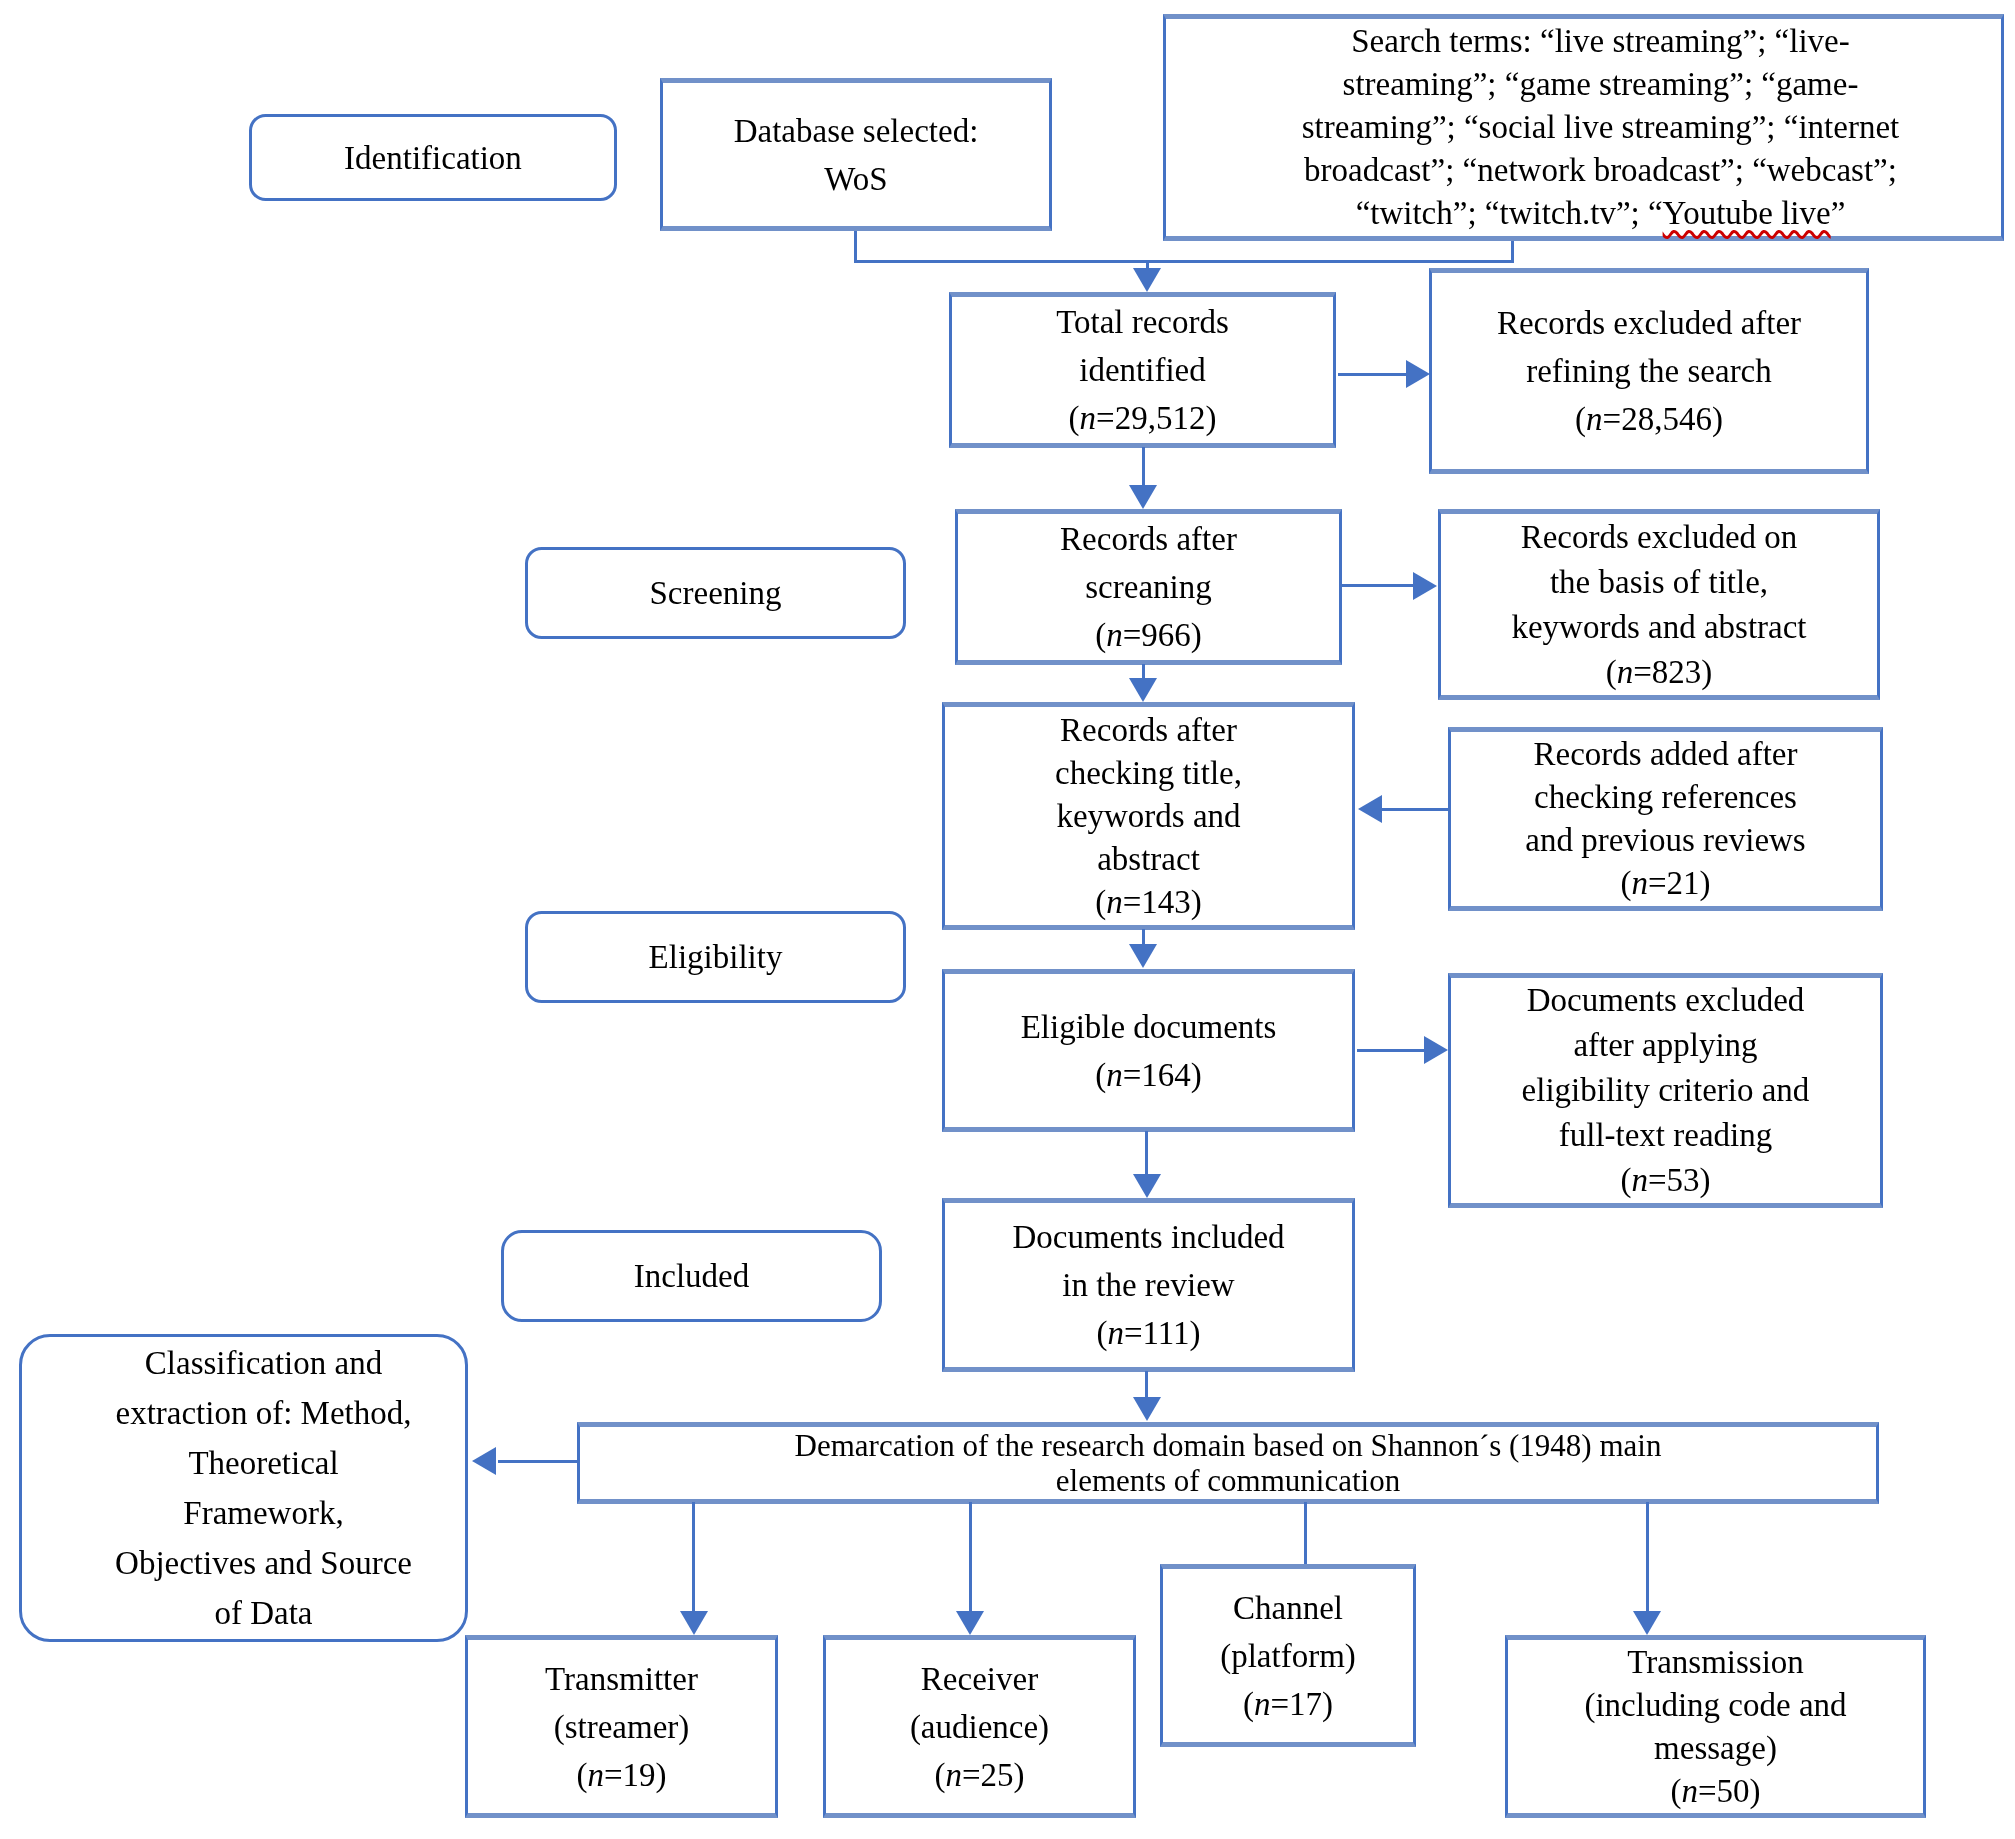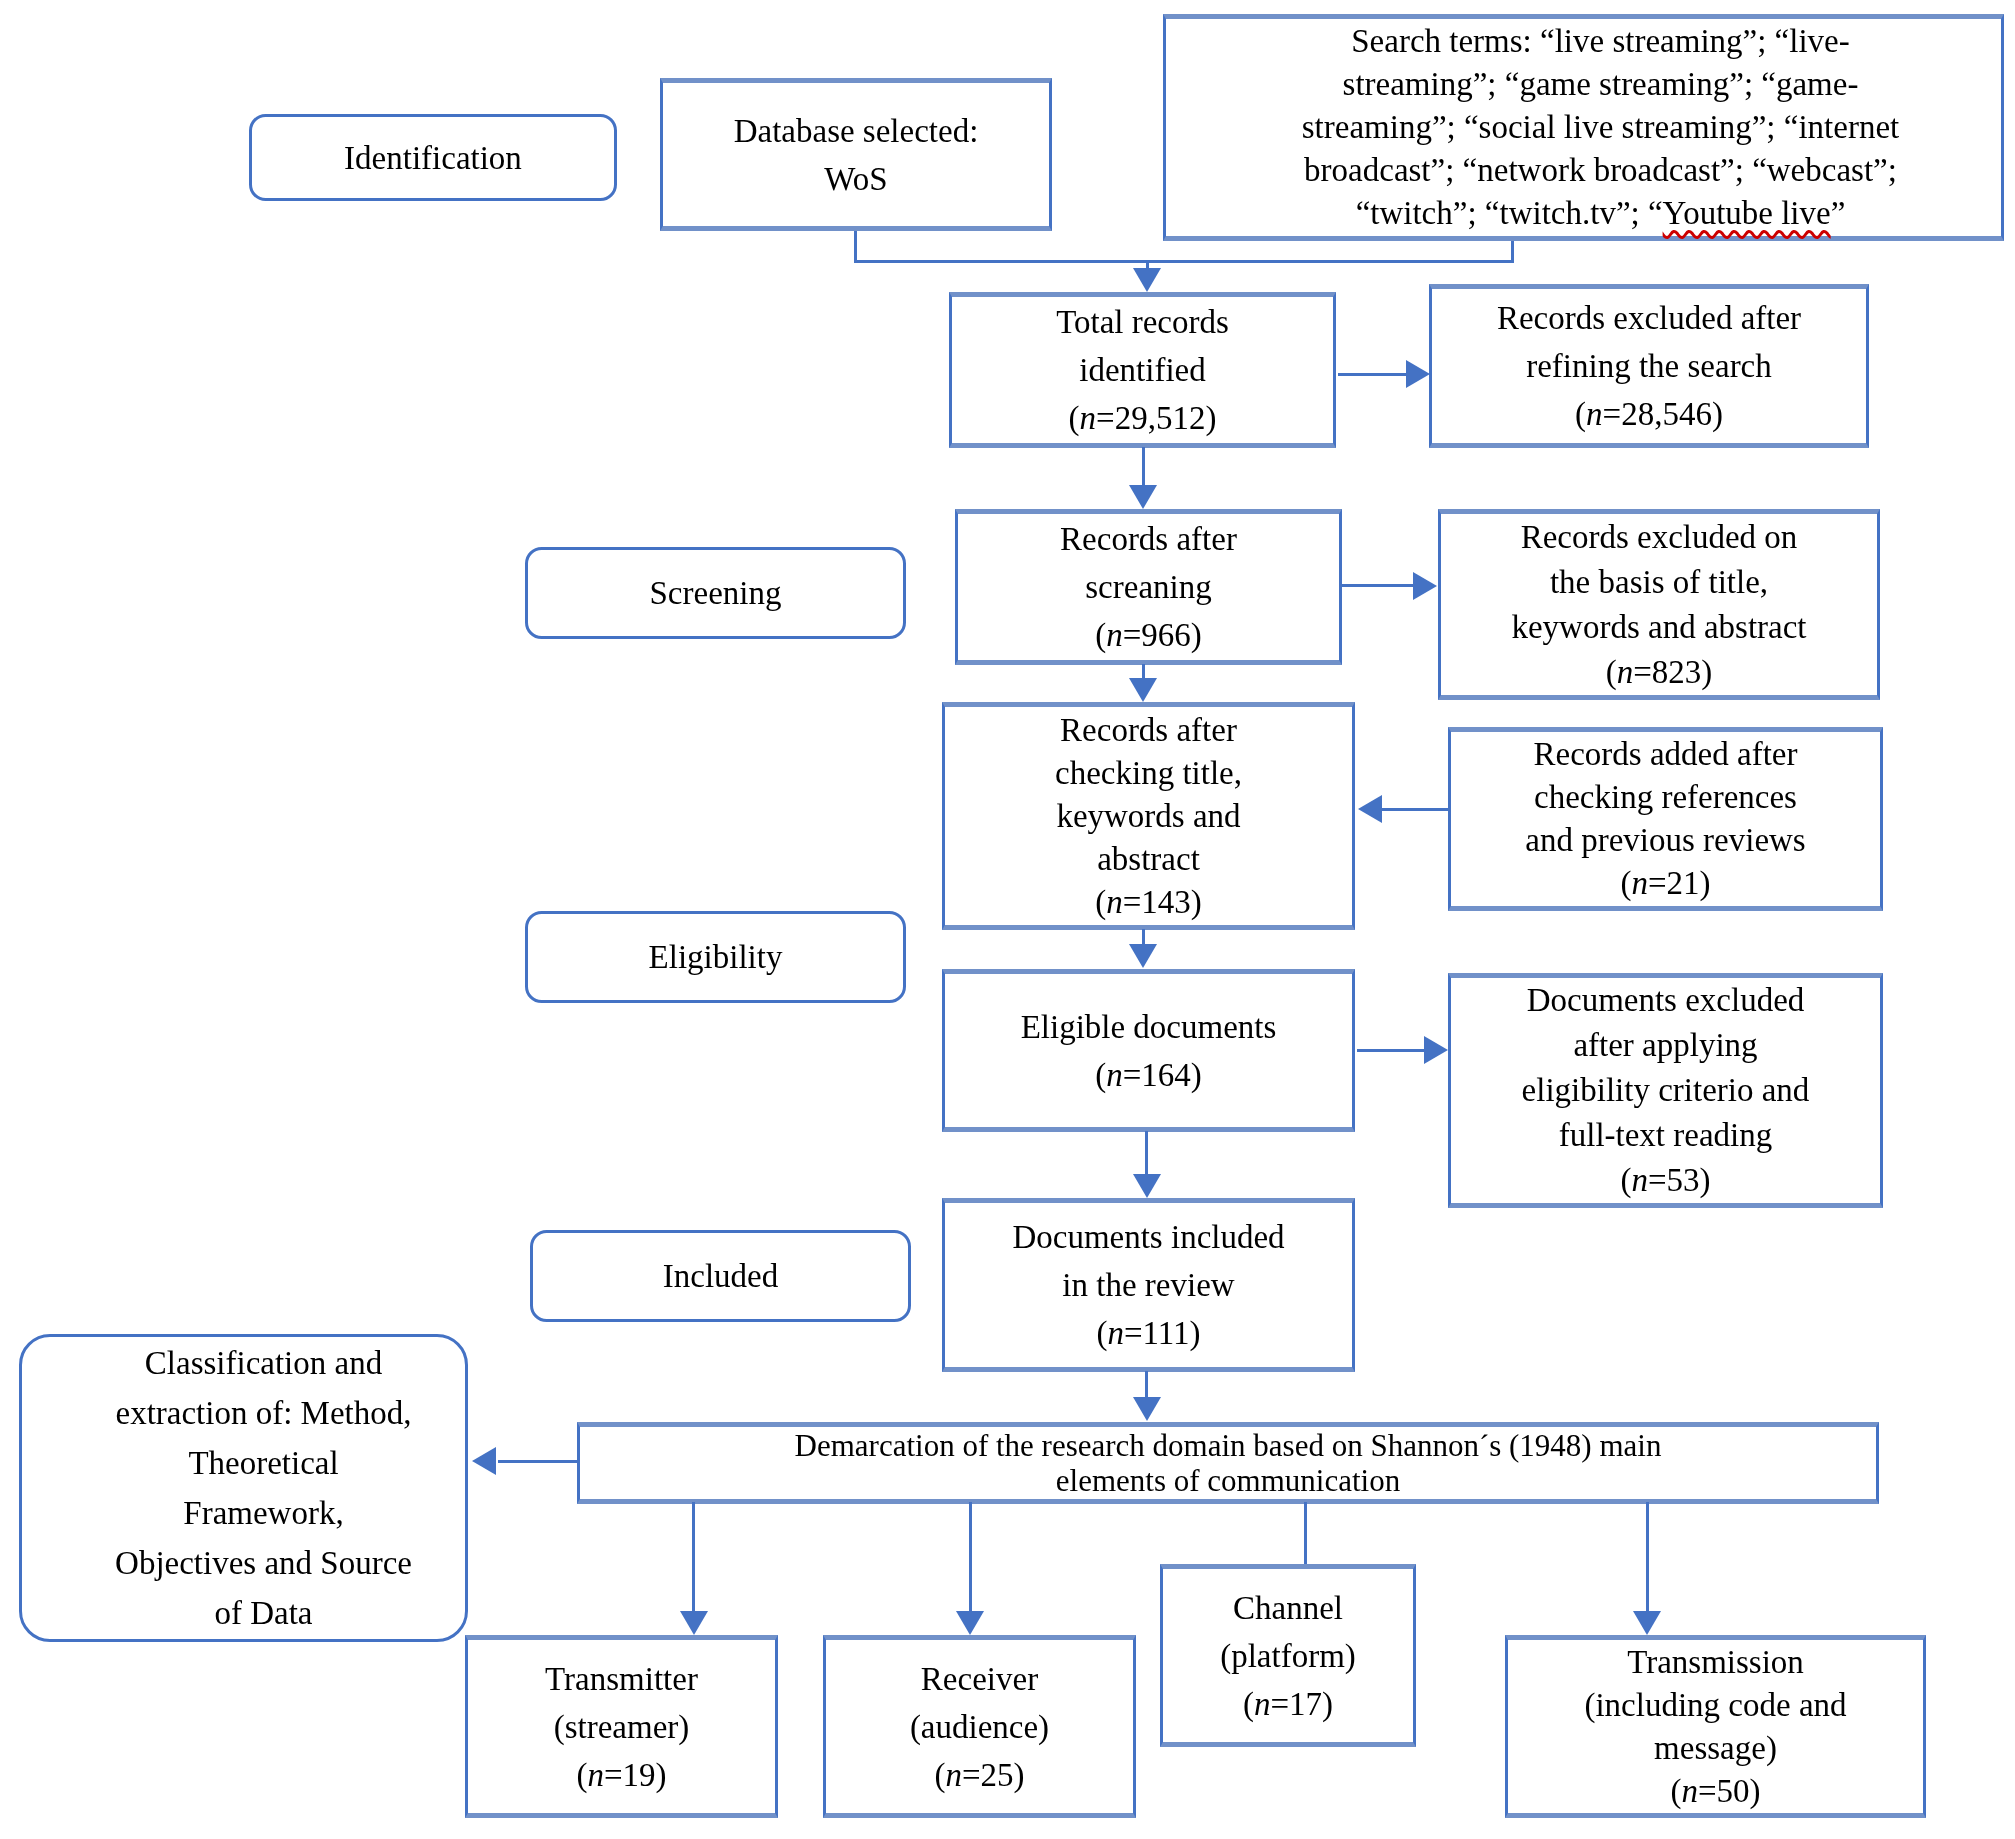--- a/index.html
+++ b/index.html
@@ -54,21 +54,21 @@
   i{font-style:italic;}
 </style>
 </head>
 <body>
 
 <div id="canvas">
 
   <div class="stage" style="left:249px;top:114px;width:368px;height:87px;">Identification</div>
   <div class="stage" style="left:525px;top:547px;width:381px;height:92px;">Screening</div>
   <div class="stage" style="left:525px;top:911px;width:381px;height:92px;">Eligibility</div>
-  <div class="stage" style="left:530px;top:1230px;width:381px;height:92px;">Included</div>
+  <div class="stage" style="left:501px;top:1230px;width:381px;height:92px;border-radius:21px;">Included</div>
   <div class="stage biground" style="left:19px;top:1334px;width:449px;height:308px;">
       <div>Classification and</div>
       <div>extraction of: Method,</div>
       <div>Theoretical</div>
       <div>Framework,</div>
       <div>Objectives and Source</div>
       <div>of Data</div>
     </div>
 
   <div class="box" style="left:660px;top:78px;width:392px;height:153px;">
@@ -87,21 +87,21 @@
   <div class="vline" style="left:1511px;top:241px;height:22px;"></div>
   <div class="hline" style="left:854px;top:260px;width:660px;"></div>
   <div class="vline" style="left:1146px;top:260px;height:19px;"></div>
   <div class="head head-down" style="left:1133px;top:268px;"></div>
 
   <div class="box" style="left:949px;top:292px;width:387px;height:156px;">
       <div>Total records</div>
       <div>identified</div>
       <div>(<i>n</i>=29,512)</div>
     </div>
-  <div class="box" style="left:1429px;top:268px;width:440px;height:164px;margin-top:16px;">
+  <div class="box" style="left:1429px;top:268px;width:440px;height:206px;">
       <div>Records excluded after</div>
       <div>refining the search</div>
       <div>(<i>n</i>=28,546)</div>
     </div>
   <div class="hline" style="left:1338px;top:373px;width:70px;"></div>
   <div class="head head-right" style="left:1406px;top:360px;"></div>
   <div class="vline" style="left:1142px;top:447px;height:40px;"></div>
   <div class="head head-down" style="left:1129px;top:485px;"></div>
 
   <div class="box" style="left:955px;top:509px;width:387px;height:156px;">

